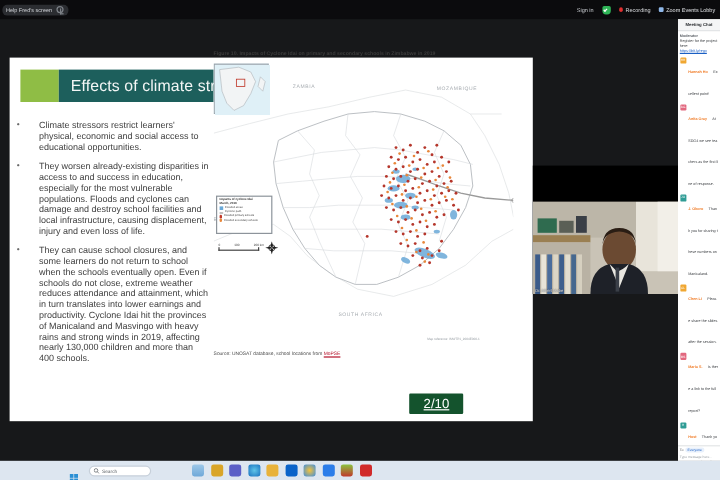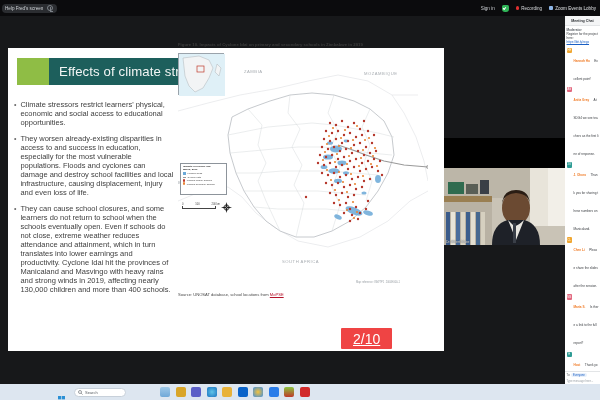--- a/index.html
+++ b/index.html
@@ -78,21 +78,21 @@
   .title-bar span {
     color:#f3f6f5; font-size:13.2px; font-weight:400; letter-spacing:.1px;
     white-space:nowrap;
   }
 
   
   .bullets {
     position: absolute; left: 14px; top: 84px; width: 160px;
     color:#414141; font-size:7.5px; line-height:1.20;
   }
-  .bullets .bi { display:flex; gap:4px; margin-bottom:7px;justify-content:center; }
+  .bullets .bi { display:flex; gap:16px; margin-bottom:7px;justify-content:center; }
   .bullets .dot { flex:0 0 auto; color:#6a6a6a; font-size:7px; line-height:1.3; }
   .bullets .txt { flex:1 1 auto; }
 
   
   .figure {
     position: absolute; left: 178px; top: 26px; width: 250px; height: 263px;
   }
   .fig-cap {
     font-size: 4.3px; font-weight:700; color:#3c3c3c; line-height:1.3;
     margin-bottom: 3px; white-space: nowrap;
@@ -123,21 +123,21 @@
     position:absolute; left:43px; top:148px; width:11px; height:11px;
   }
   .src {
     font-size:4.1px; color:#4a4a4a; margin-top:3px;
   }
   .src a { color:#b5122a; text-decoration:underline; }
 
   
   .page-badge {
     position:absolute; left:341px; top:312px;
-    background:#ef4444; color:#fff; font-size:14px;
+    background:#14532d; color:#fff; font-size:11px;
     padding:2.5px 12px; border-radius:1px;text-decoration:underline;
   }
 
   
   .cam {
     position:absolute; left:444px; top:122px; width:121px; height:107px;
     background:#000; overflow:hidden;
   }
   .cam-pic { position:absolute; left:0; top:30px; width:121px; height:77px; }
   .cam-name {

